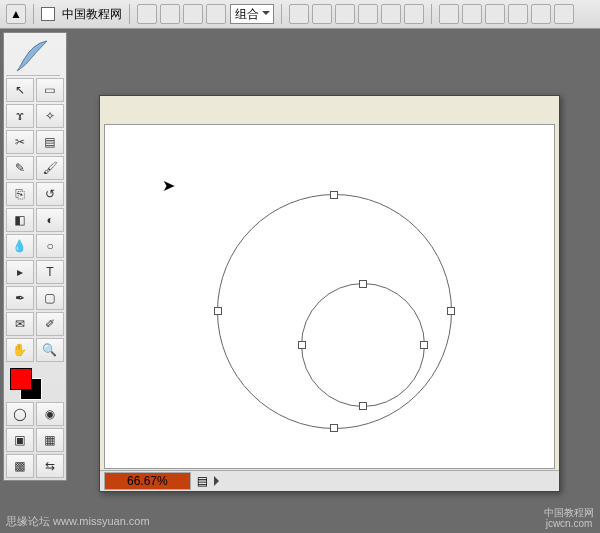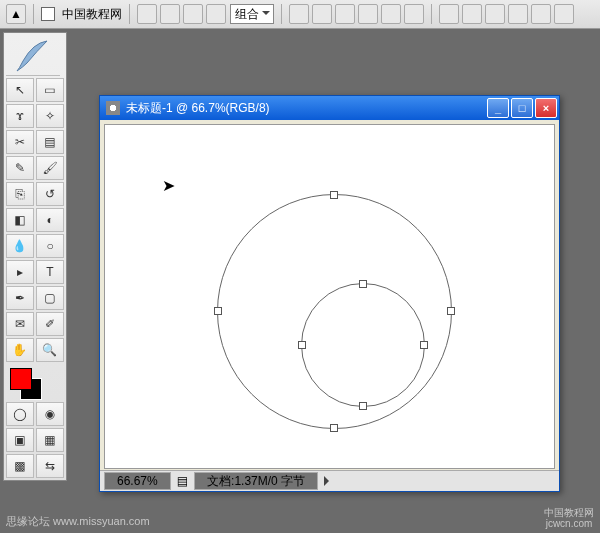--- a/index.html
+++ b/index.html
@@ -22,21 +22,21 @@
 .titlebar{height:24px;background:linear-gradient(#3c8cf0,#0a5bd6);display:flex;align-items:center;padding:0 2px 0 6px;color:#fff;font-size:12px;gap:6px}
 .titlebar .icon{width:14px;height:14px;background:radial-gradient(circle,#fff 30%,#888 31%)}
 .titlebar .title{flex:1}
 .winbtns{display:flex;gap:2px}
 .winbtn{width:20px;height:18px;border:1px solid #fff;border-radius:2px;display:flex;align-items:center;justify-content:center;color:#fff;font-weight:bold;font-size:11px}
 .winbtn.min{background:linear-gradient(#6fa9f2,#2d6fd6)}
 .winbtn.max{background:linear-gradient(#6fa9f2,#2d6fd6)}
 .winbtn.close{background:linear-gradient(#f26f6f,#d62d2d)}
 .canvas{position:absolute;left:4px;top:28px;right:4px;bottom:22px;background:#fff;border:1px solid #999}
 .statusbar{position:absolute;left:0;bottom:0;right:0;height:20px;background:#e4e4e4;border-top:1px solid #aaa;display:flex;align-items:center;font-size:12px;gap:6px;padding:0 4px}
-.statusbar .field{border:1px solid #aaa;background:#737373;padding:0 12px;height:16px;display:flex;align-items:center}
+.statusbar .field{border:1px solid #aaa;background:#c2410c;padding:0 22px;height:16px;display:flex;align-items:center}
 .statusbar .doc{flex:0 0 auto}
 .statusbar .arrow{width:0;height:0;border:5px solid transparent;border-left-color:#444}
 .pointer{position:absolute;left:162px;top:176px;font-size:16px;color:#000;pointer-events:none}
 .circ{position:absolute;border:1px solid #666;border-radius:50%}
 .c1{left:217px;top:194px;width:233px;height:233px}
 .c2{left:301px;top:283px;width:122px;height:122px}
 .handle{position:absolute;width:6px;height:6px;background:#fff;border:1px solid #555}
 .watermark-left{position:absolute;left:6px;bottom:4px;color:#c7c7c7;font-size:11px;}
 .watermark-right{position:absolute;right:6px;bottom:4px;color:#c7c7c7;font-size:10px;text-align:center;line-height:1.1}
 svg.feath{width:40px;height:36px}
@@ -118,34 +118,24 @@
     <div class="tool">◯</div>
     <div class="tool">◉</div>
     <div class="tool">▣</div>
     <div class="tool">▦</div>
     <div class="tool">▩</div>
     <div class="tool">⇆</div>
   </div>
 </div>
 
 <div class="win">
-  <div class="titlebar">
-    <span class="icon"></span>
-    <span class="title">未标题-1 @ 66.7%(RGB/8)</span>
-    <div class="winbtns">
-      <div class="winbtn min">_</div>
-      <div class="winbtn max">□</div>
-      <div class="winbtn close">×</div>
-    </div>
-  </div>
   <div class="canvas"></div>
   <div class="statusbar">
     <span class="field">66.67%</span>
     <span>▤</span>
-    <span class="field doc">文档:1.37M/0 字节</span>
     <span class="arrow"></span>
   </div>
 </div>
 
 <div class="circ c1"></div>
 <div class="circ c2"></div>
 
 <div class="handle" style="left:330px;top:191px"></div>
 <div class="handle" style="left:330px;top:424px"></div>
 <div class="handle" style="left:214px;top:307px"></div>

